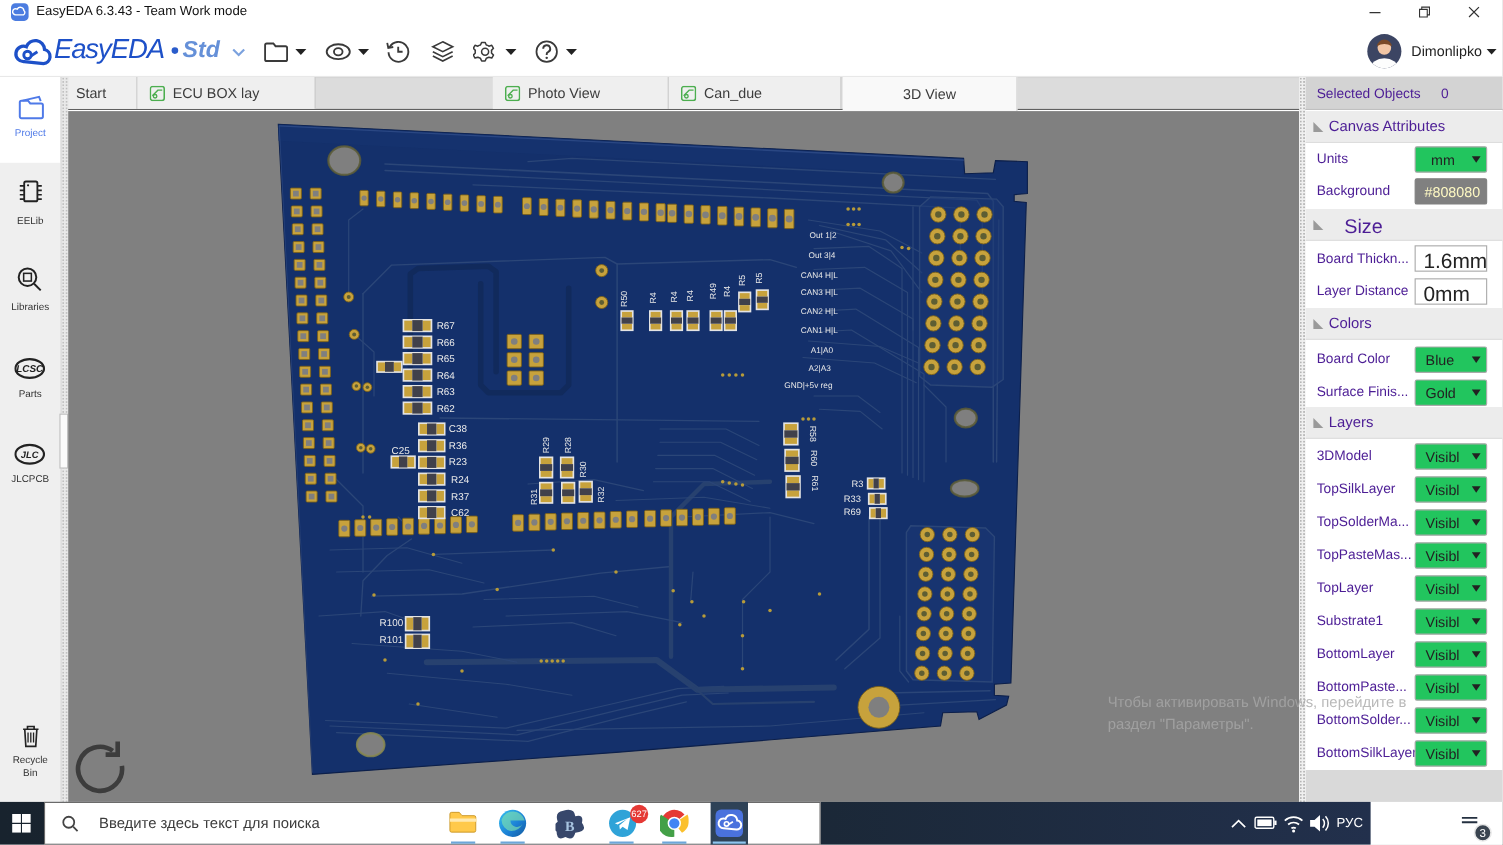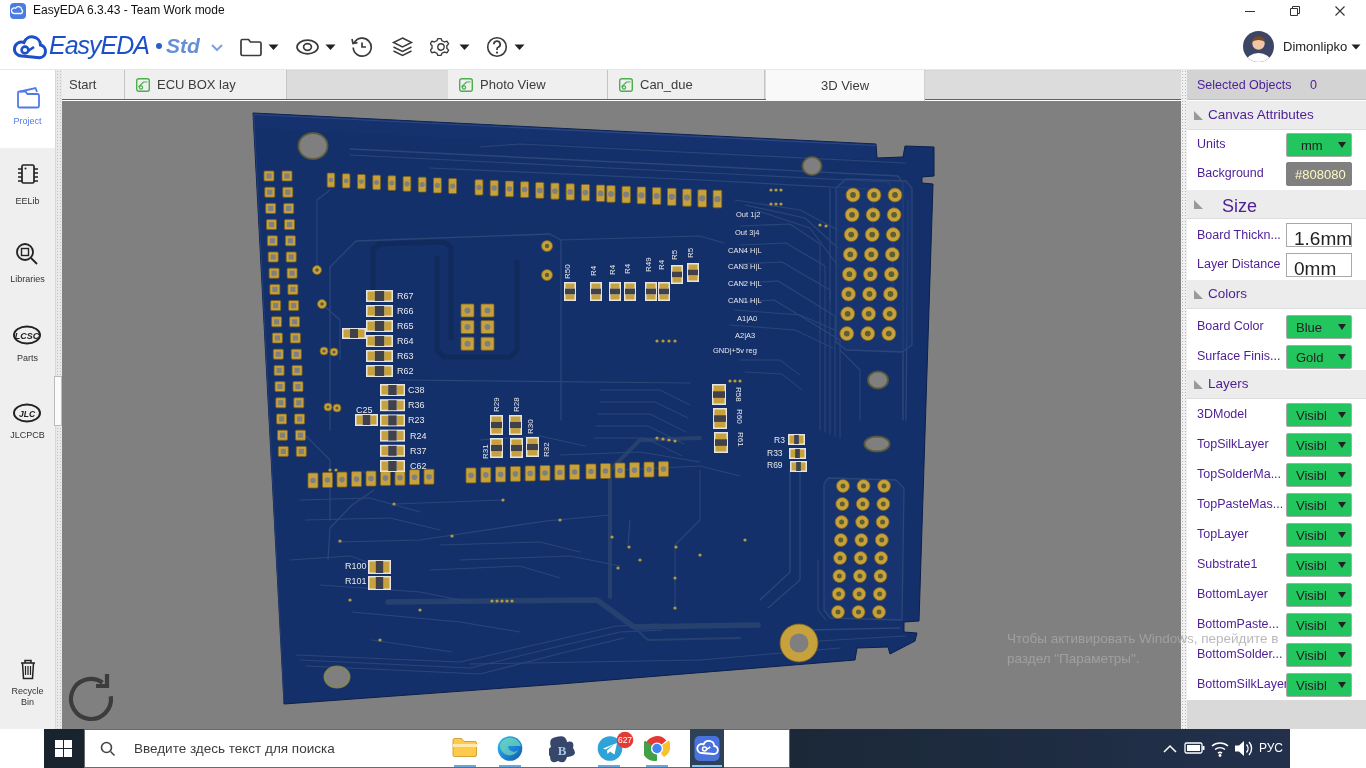--- a/index.html
+++ b/index.html
@@ -45,21 +45,21 @@
 .rpsel { position:absolute; left:99px; width:66px; height:24px; background:#22c55e; border:1px solid #a9a9a9; border-radius:2px; font-size:13px; color:#222; }
 .selarrow { position:absolute; right:5px; top:8px; width:0; height:0; border-left:4.5px solid transparent; border-right:4.5px solid transparent; border-top:6px solid #222; }
 .rpinput { position:absolute; left:99px; width:66px; height:24px; background:#fff; border:1px solid #a9a9a9; font-size:19px; color:#222; }
 
 
 #wm { left:1007px; top:625px; width:359px; color:#a8a8a8; opacity:0.8; z-index:50; pointer-events:none; }
 #wm .l1 { font-size:20px; }
 #wm .l2 { font-size:13.5px; margin-top:4px; line-height:1.45; }
 
 
-#taskbar { left:0; top:729px; width:1246px; height:39px; background:linear-gradient(90deg,#18232e 0%,#1a2735 55%,#22304c 100%); z-index:60;margin-left:44px; }
+#taskbar { left:0; top:729px; width:1246px; height:39px; background:linear-gradient(90deg,#18232e 0%,#1a2735 55%,#22304c 100%); z-index:60; }
 #searchbox { position:absolute; left:40px; top:0; width:706px; height:39px; background:#fff; border:1px solid #6a6a6a; }
 #searchtext { position:absolute; left:90px; top:12px; font-size:13.5px; color:#3c3c3c; }
 .tbunder { position:absolute; top:36px; height:2px; background:#6ca6d9; }
 .trayicon { position:absolute; top:0; height:39px; }
 #clock { position:absolute; left:1248px; top:3px; width:62px; text-align:center; color:#fff; font-size:12px; line-height:16px;}
 </style></head>
 <body>
 <div id="app">
 
 <div id="titlebar" class="abs"></div>

